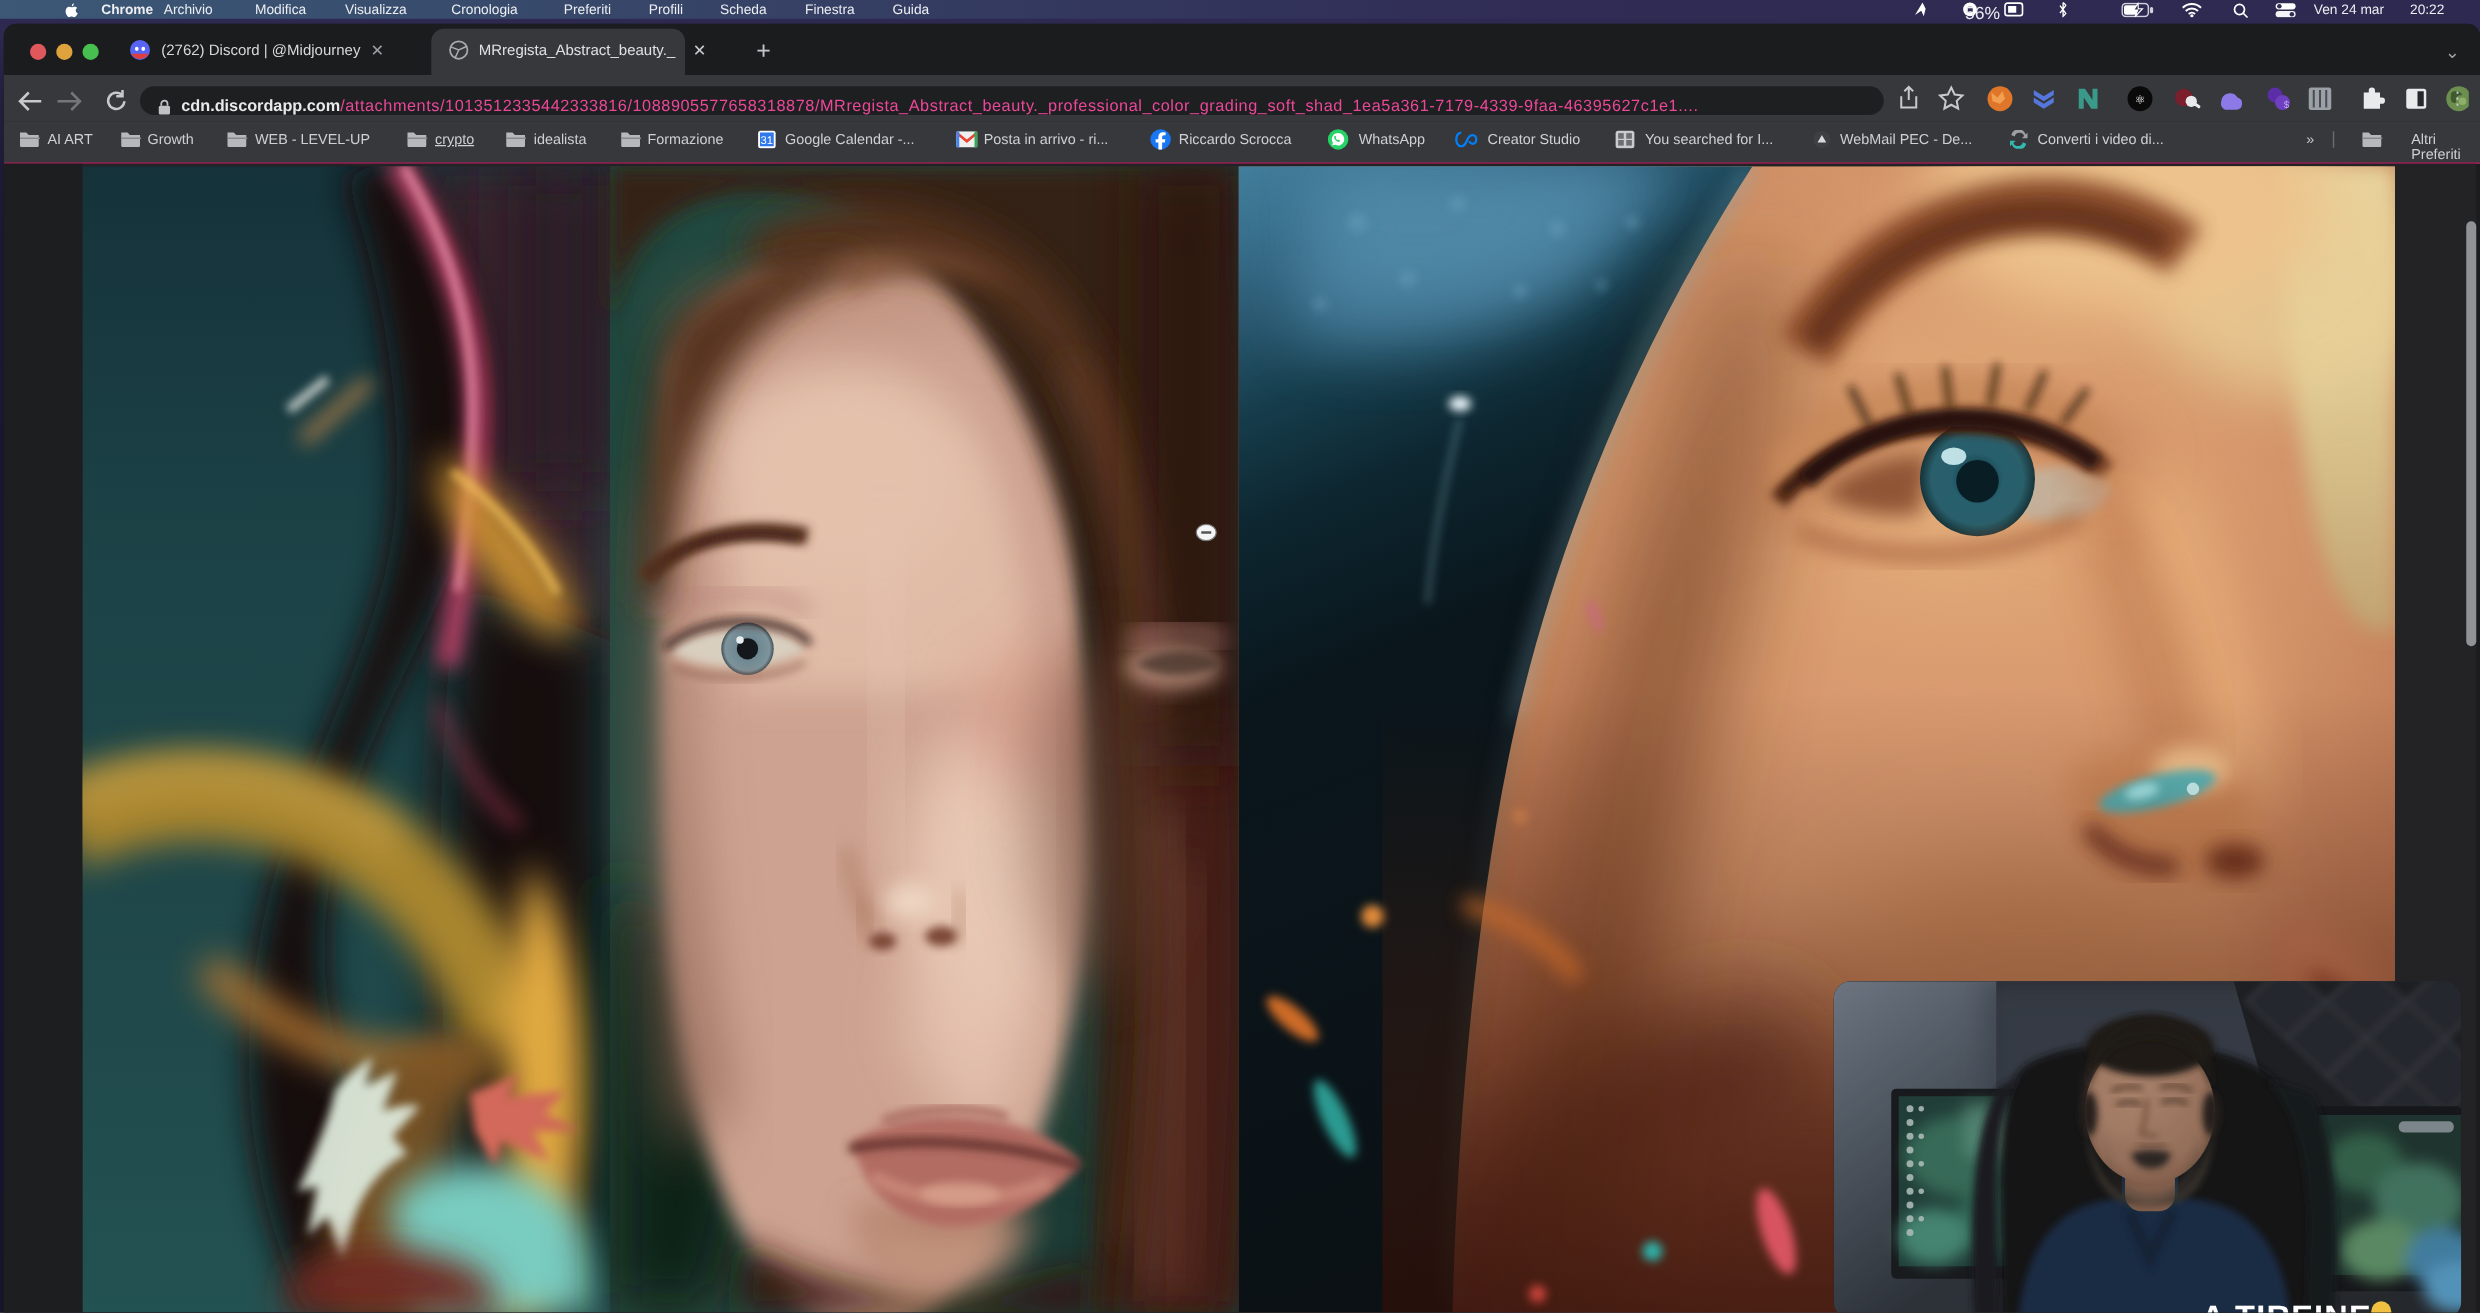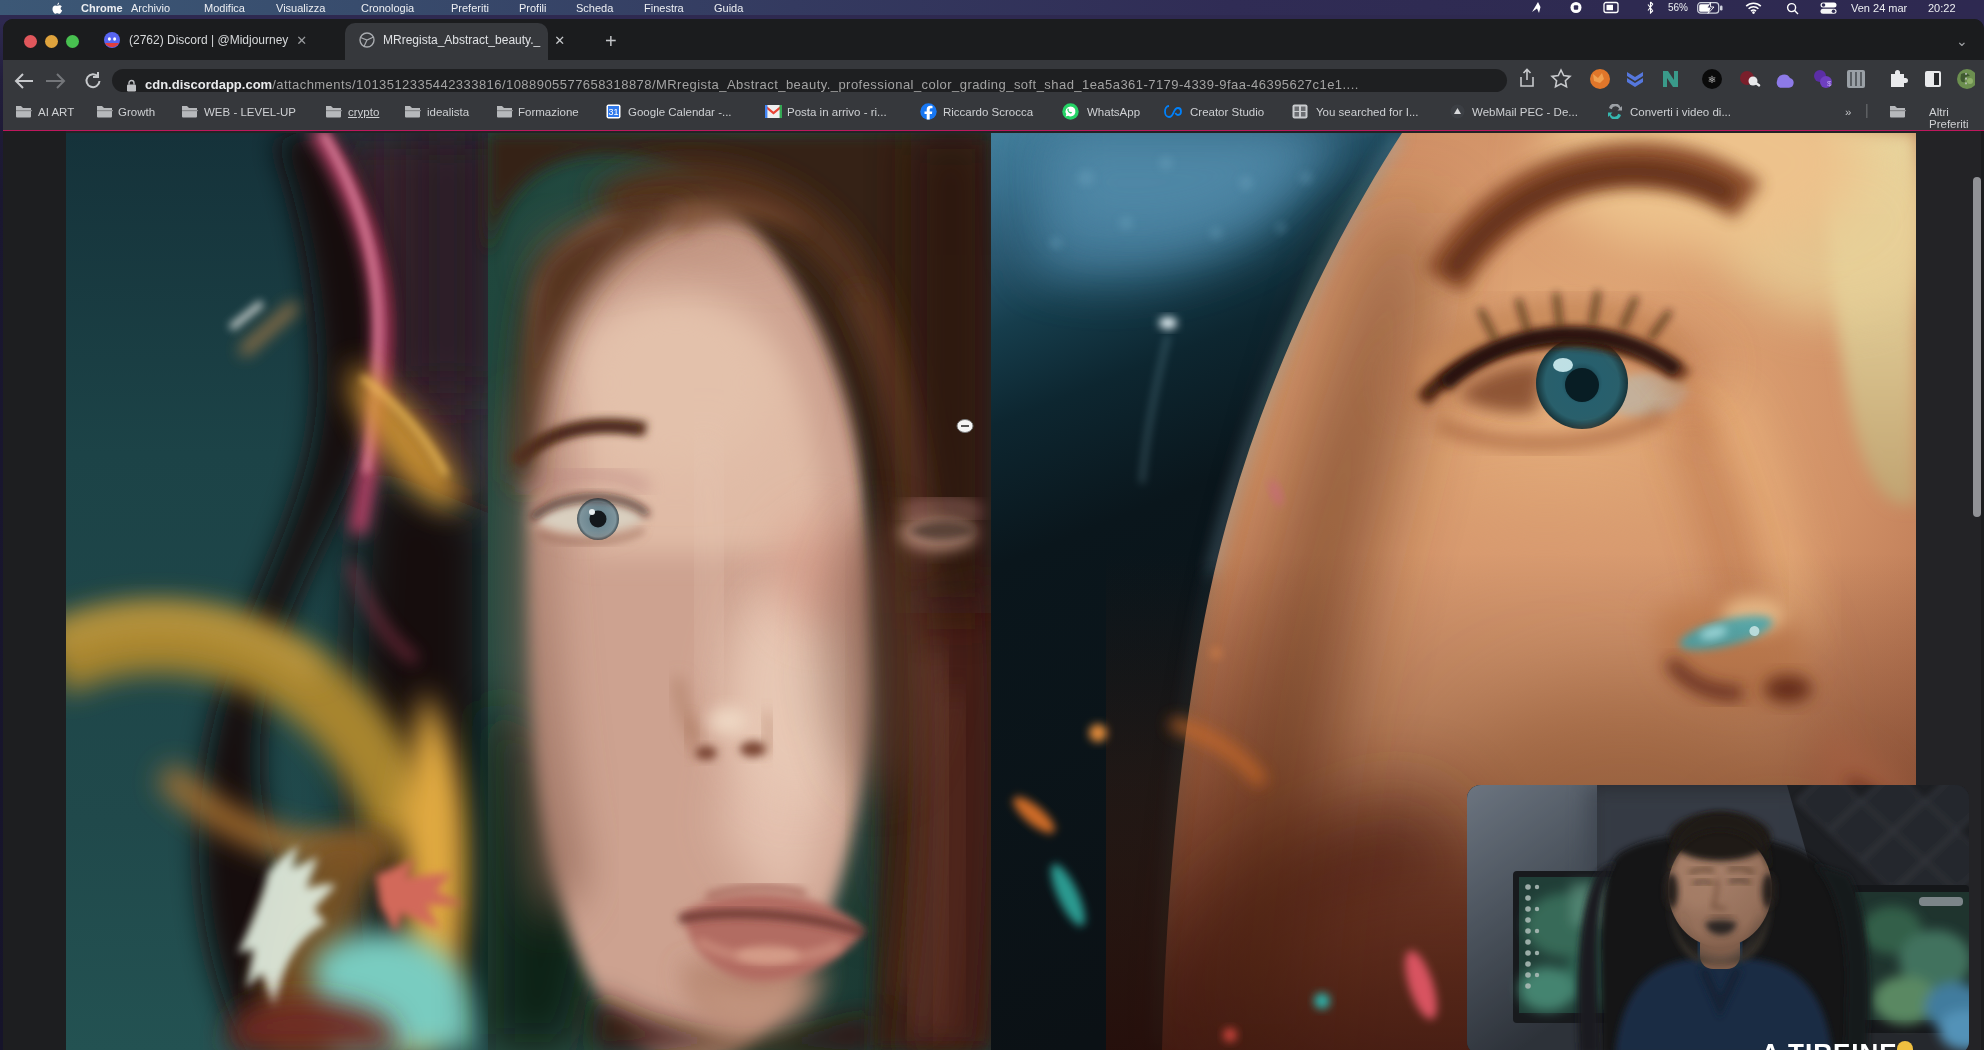--- a/index.html
+++ b/index.html
@@ -38,21 +38,21 @@
   <span class="abs" style="left:644px;top:2px;">Finestra</span>
   <span class="abs" style="left:714px;top:2px;">Guida</span>
   <svg class="abs" style="left:1530px;top:1px;" width="310" height="13" viewBox="0 0 310 13">
     <path d="M8 1 L2 11 L7 7.5 L9 12 L10.5 6 Z" fill="#fff"></path>
     <circle cx="46" cy="6.5" r="5.5" fill="#fff"></circle>
       <rect x="43.8" y="4.3" width="4.4" height="4.4" rx="1" fill="#302c54"></rect>
     <rect x="74" y="1.5" width="14" height="10" rx="2" fill="none" stroke="#fff" stroke-width="1.3"></rect>
       <rect x="76.5" y="3.8" width="6.5" height="5.4" fill="#fff"></rect>
     <path d="M118 3.5 l4.5 6 M122.5 3.5 l-4.5 6 M120.5 1 v11 l2.5 -2.5 M120.5 1 l2.5 2.5" stroke="#fff" stroke-width="1.1" fill="none"></path>
   </svg>
-  <span class="abs" style="left:1668px;top:2px;font-size:10px;">56%</span>
+  <span class="abs" style="left:1572px;top:2px;font-size:14px;">56%</span>
   <svg class="abs" style="left:1697px;top:1.5px;" width="27" height="12" viewBox="0 0 27 12">
     <rect x="0.7" y="0.7" width="21" height="10.5" rx="3" fill="none" stroke="#cfd2dd" stroke-width="1.2"></rect>
     <rect x="2.2" y="2.2" width="11" height="7.5" rx="1.5" fill="#fff"></rect>
     <rect x="23" y="3.5" width="2.5" height="5" rx="1.2" fill="#cfd2dd"></rect>
     <path d="M13.5 0.5 L10 6 h3.2 l-2.2 5.5 L17 5 h-3.4 z" fill="#302c54" stroke="#fff" stroke-width="0.9"></path>
   </svg>
   <svg class="abs" style="left:1745px;top:2px;" width="17" height="12" viewBox="0 0 17 12">
     <path d="M1.2 4.2 A10.5 10.5 0 0 1 15.8 4.2 M3.6 6.8 A7 7 0 0 1 13.4 6.8 M6 9.2 A3.6 3.6 0 0 1 11 9.2" stroke="#fff" stroke-width="1.6" fill="none"></path>
       <circle cx="8.5" cy="10.6" r="1.3" fill="#fff"></circle>
   </svg>
@@ -105,21 +105,21 @@
       <path d="M10 4 L3 11 L10 18 M3 11 H20" stroke="#c7c9cc" stroke-width="2" fill="none"></path>
       <path d="M44 4 L51 11 L44 18 M33 11 H50" stroke="#74767a" stroke-width="2" fill="none"></path>
       <path d="M85 6.5 A6.5 6.5 0 1 0 86.5 11 M85 2 v5 h-5" stroke="#c7c9cc" stroke-width="2" fill="none"></path>
     </svg>
     <div id="urlpill">
       <svg style="margin-left:14px;" width="11" height="13" viewBox="0 0 11 13">
           <rect x="1" y="5.5" width="9" height="7" rx="1.2" fill="#bfc1c4"></rect>
           <path d="M3 5.5 V4 a2.5 2.5 0 0 1 5 0 v1.5" stroke="#bfc1c4" stroke-width="1.4" fill="none"></path>
         </svg>
       <span style="color:#e9eaec;font-size:13px;font-weight:bold;margin-left:8px;">cdn.discordapp.com</span>
-        <span style="color:#a3a3a3;font-size:13px;letter-spacing:0.45px;">/attachments/1013512335442333816/1088905577658318878/MRregista_Abstract_beauty._professional_color_grading_soft_shad_1ea5a361-7179-4339-9faa-46395627c1e1....</span>
+        <span style="color:#ec4899;font-size:13px;letter-spacing:0.45px;">/attachments/1013512335442333816/1088905577658318878/MRregista_Abstract_beauty._professional_color_grading_soft_shad_1ea5a361-7179-4339-9faa-46395627c1e1....</span>
     </div>
 
     <svg class="abs" style="left:1512px;top:8px;" width="460" height="24" viewBox="0 0 460 24">
       <g stroke="#c7c9cc" stroke-width="1.6" fill="none">
         <path d="M6 9 v9 h12 v-9 M12 12 V2 M8.5 5 L12 1.5 L15.5 5"></path>
         <path d="M46 2 l2.7 5.6 6.3.8 -4.6 4.3 1.1 6.1 -5.5 -3 -5.5 3 1.1 -6.1 -4.6 -4.3 6.3 -.8 z"></path>
       </g>
       <circle cx="85" cy="11" r="10" fill="#e0762a"></circle>
         <path d="M78 6 l5 4 4 -5 2 6 -4 4 -6 -2 z" fill="#f0a050"></path>
       <path d="M112 4 l8 5 8 -5 v4 l-8 5 -8 -5 z M112 10 l8 5 8 -5 v4 l-8 5 -8 -5 z" fill="#5577dd"></path>

